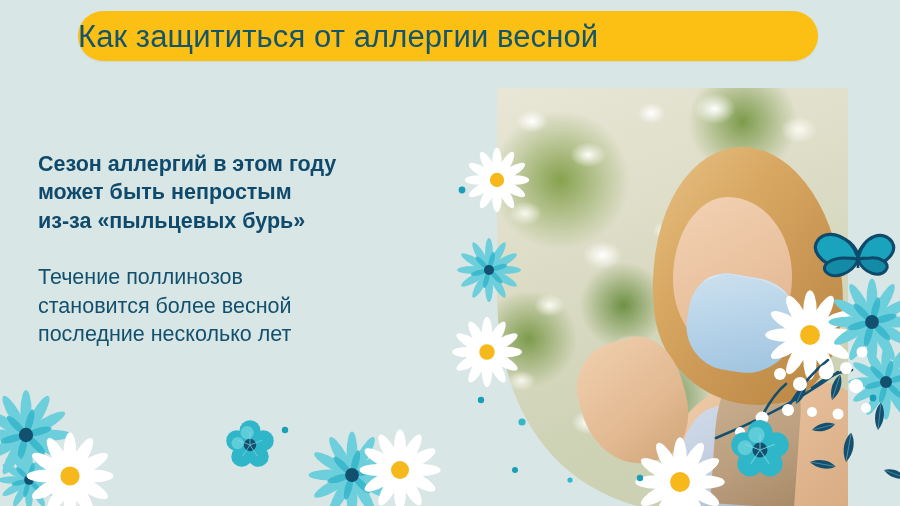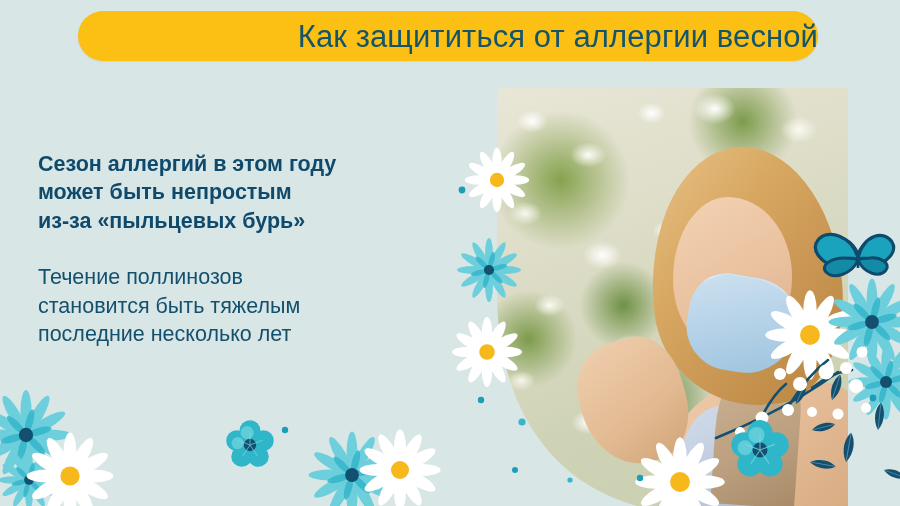--- a/index.html
+++ b/index.html
@@ -20,21 +20,21 @@
   #title-banner {
     position: absolute;
     left: 78px;
     top: 11px;
     width: 740px;
     height: 50px;
     background: #fcbf13;
     border-radius: 26px;
     display: flex;
     align-items: center;
-    justify-content: flex-end;
+    justify-content: flex-start;
     box-shadow: 0 1px 2px rgba(0,0,0,0.06);
   }
   #title-text {
     font-size: 31px;
     font-weight: 400;
     color: #14556b;
     letter-spacing: 0.1px;
     white-space: nowrap;
     line-height: 1;
   }
@@ -388,17 +388,17 @@
 
   <div id="title-banner">
     <span id="title-text">Как защититься от аллергии весной</span>
   </div>
 
   <div id="copy-block">
     <p class="para lead">Сезон аллергий в этом году
 может быть непростым
 из-за «пыльцевых бурь»</p>
     <p class="para body">Течение поллинозов
-становится быть тяжелым
+становится более весной
 последние несколько лет</p>
   </div>
 
 </div>
 
 </body></html>

